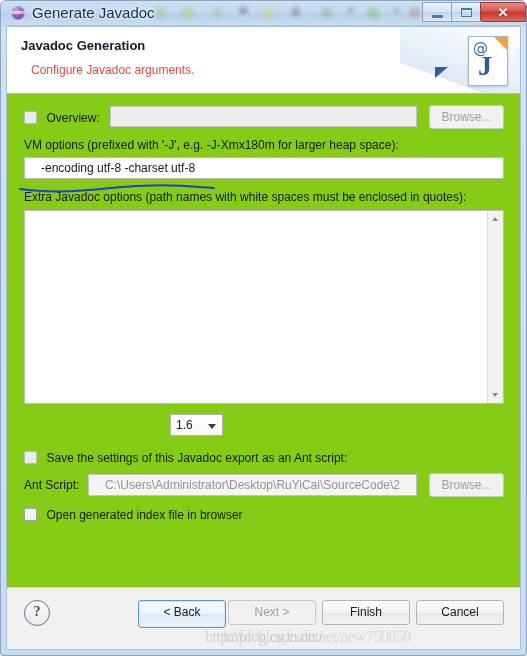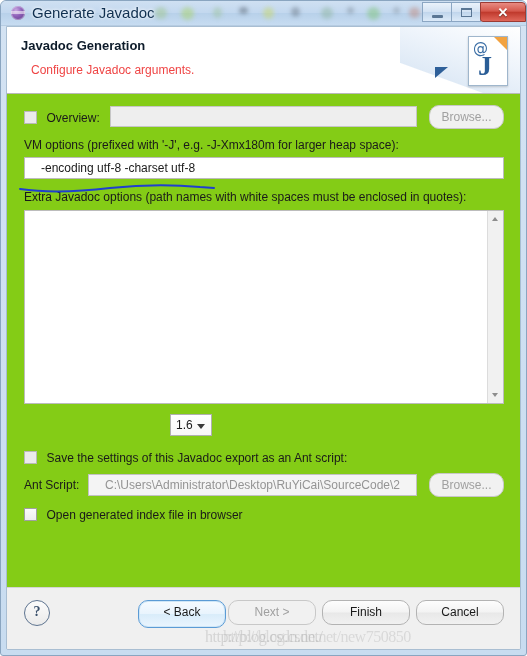--- a/index.html
+++ b/index.html
@@ -254,21 +254,21 @@
   .tinput.readonlypath {
     background: #f4f4f4;
     border-color: #c2c2c2;
     color: #949494;
   }
 
   
   .btn {
     box-sizing: border-box;
     border: 1px solid #b3b3b3;
-    border-radius: 10px;
+    border-radius: 3px;
     background: linear-gradient(to bottom, #fdfdfd 0%, #f3f3f3 48%, #e8e8e8 52%, #f1f1f1 100%);
     font-size: 12px;
     color: #1a1a1a;
     text-align: center;
     line-height: 22px;
     white-space: nowrap;
   }
   .btn.disabled { color: #a0a0a0; border-color: #c8c8c8; background: #f1f1f1; }
   .btn.default {
     border: 1px solid #5b9bd5;
@@ -444,21 +444,21 @@
           <div class="vscroll">
             <div class="sb-arrow up">
                 <i></i>
               </div>
             <div class="sb-arrow dn">
                 <i></i>
               </div>
           </div>
         </div>
 
-        <div class="combo" style="position:absolute; left:163px; top:320px; width:42px; height:22px;">
+        <div class="combo" style="position:absolute; left:163px; top:320px; width:53px; height:22px;">
           <span>1.6</span>
           <span class="carat"></span>
         </div>
 
         <div class="row" style="left:17px; top:354px;">
           <span class="cb disabled"></span>
           <span class="lbl" style="margin-left:5px;">Save the settings of this Javadoc export as an Ant script:</span>
         </div>
 
         <div class="lbl" style="position:absolute; left:17px; top:384px;">Ant Script:</div>

